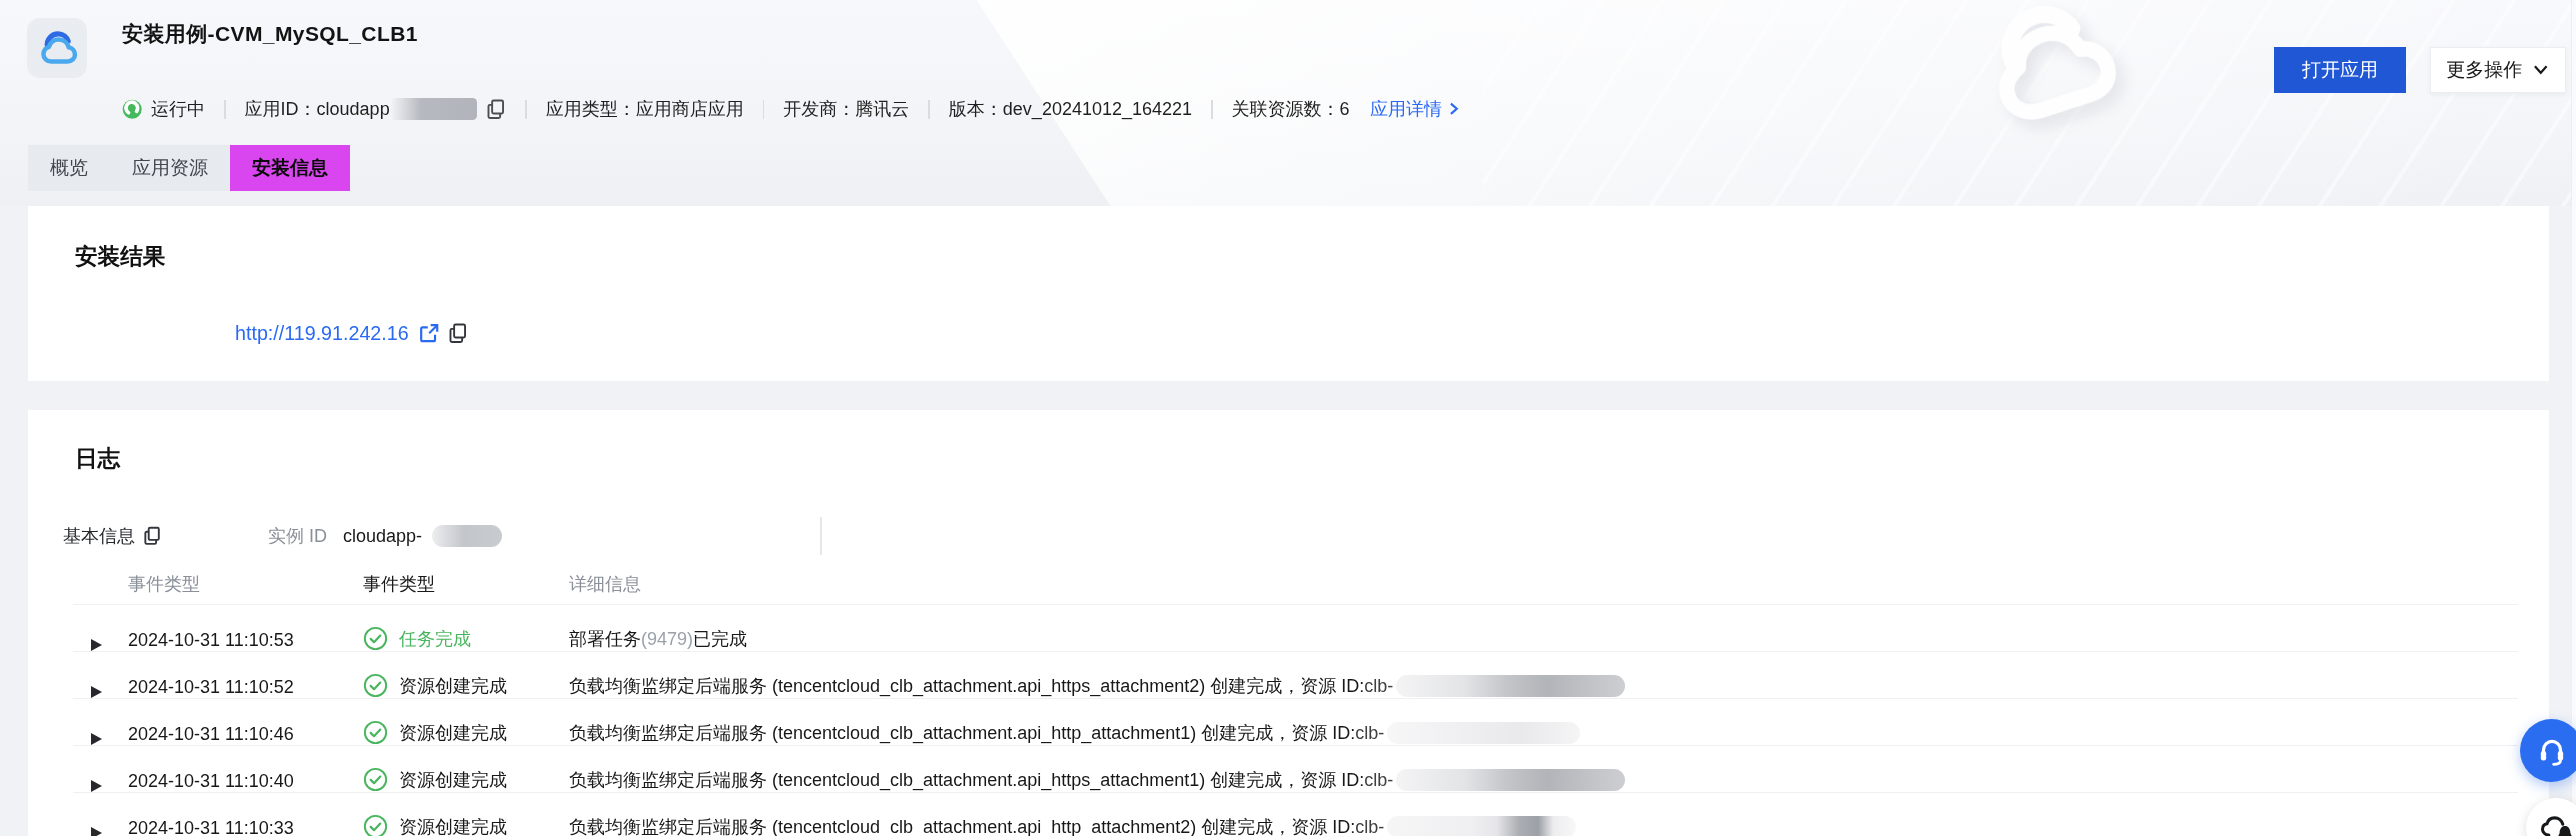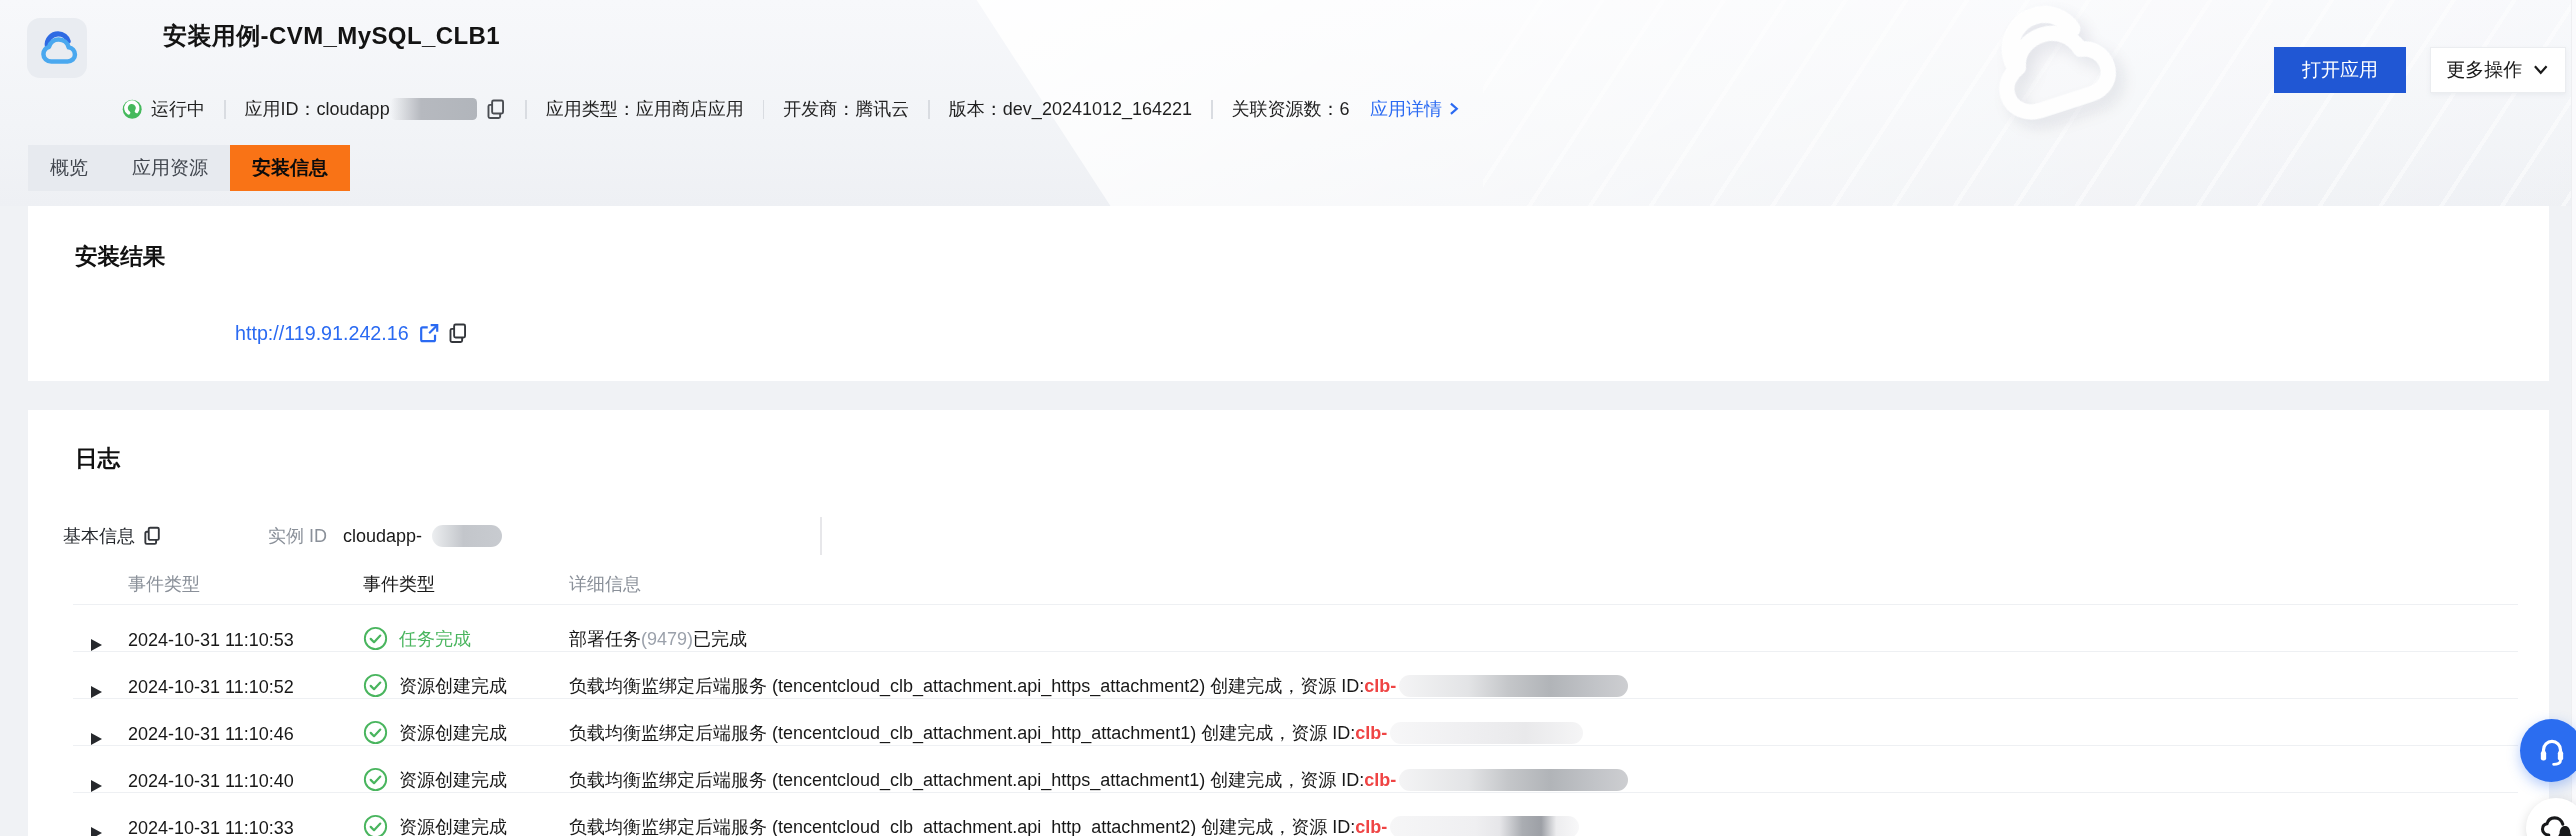--- a/index.html
+++ b/index.html
@@ -35,21 +35,21 @@
     opacity:.95;
   }
 
   .app-logo {
     position:absolute; left:27px; top:18px; width:60px; height:60px;
     background:#e9ecf1; border-radius:13px;
     display:flex; align-items:center; justify-content:center;
   }
   .page-title {
     position:absolute; left:122px; top:20.4px;
-    font-size:24px; font-weight:bold; color:#131313; letter-spacing:0.4px;margin-left:41px;
+    font-size:21px; font-weight:bold; color:#131313; letter-spacing:0.4px;
   }
   .meta-row {
     position:absolute; left:122px; top:70px; height:26px;
     display:flex; align-items:center; font-size:18px; color:#1f1f1f; white-space:nowrap;margin-top:26px;
   }
   .meta-row .vsep { width:1.5px; height:19px; background:#d9dce1; margin:0 19px; }
   .status-wrap { display:flex; align-items:center; gap:8.7px; }
   .meta-label { color:#1f1f1f; }
   .blob {
     display:inline-block; height:22px; border-radius:5.8px; vertical-align:middle;
@@ -71,21 +71,21 @@
   }
 
   
   .tabbar {
     position:absolute; left:28px; top:145px; height:46px;
     display:flex; background:#e7eaef;
   }
   .tab {
     padding:0 22px; display:flex; align-items:center; font-size:19px; color:#42474f; cursor:pointer;
   }
-  .tab.active { background:#f97316; color:#0c0c0c; font-weight:bold;text-align:center; }
+  .tab.active { background:#d946ef; color:#0c0c0c; font-weight:bold;text-align:center; }
 
   
   .card { position:absolute; left:28px; width:2521px; background:#fff; }
   .card-result { top:206px; height:175px; }
   .card-log    { top:410px; height:441px; }
   .section-title { position:absolute; left:47px; font-size:22.6px; font-weight:bold; color:#111; }
   .card-result .section-title { top:35px; }
   .card-log .section-title    { top:33px; }
 
   .result-link-row {
@@ -130,21 +130,21 @@
   .c-date  { width:235px; color:#181818; }
   .c-event { width:206px; display:flex; align-items:center; gap:11px; color:#181818; }
   .c-detail{ flex:1; display:flex; align-items:center; white-space:nowrap; overflow:hidden; }
   .thead .c-date { color:#8a9099; }
   .expand-arrow {
     width:0; height:0; cursor:pointer;
     border-left:11px solid #26282c; border-top:6.6px solid transparent; border-bottom:6.6px solid transparent;
   }
   .event-label.green { color:#49b55e; }
   .muted { color:#9ba1ab; }
-  .muted-light { color:#ef4444;font-weight:bold; }
+  .muted-light { color:#404040; }
   .rblob { display:inline-block; height:22px; border-radius:11px; margin-left:2.9px; }
   .blob-solid {
     width:229px;
     background: linear-gradient(90deg,#f4f4f5 0%,#e3e4e6 30%,#c4c6c9 48%,#b1b4b8 66%,#c2c4c8 86%,#cdced1 100%);
   }
   .blob-faint {
     width:193px;
     background: linear-gradient(90deg,#f7f7f8 0%,#efeff1 40%,#e9e9eb 70%,#f5f5f6 100%);
   }
   .blob-faint-dark {

